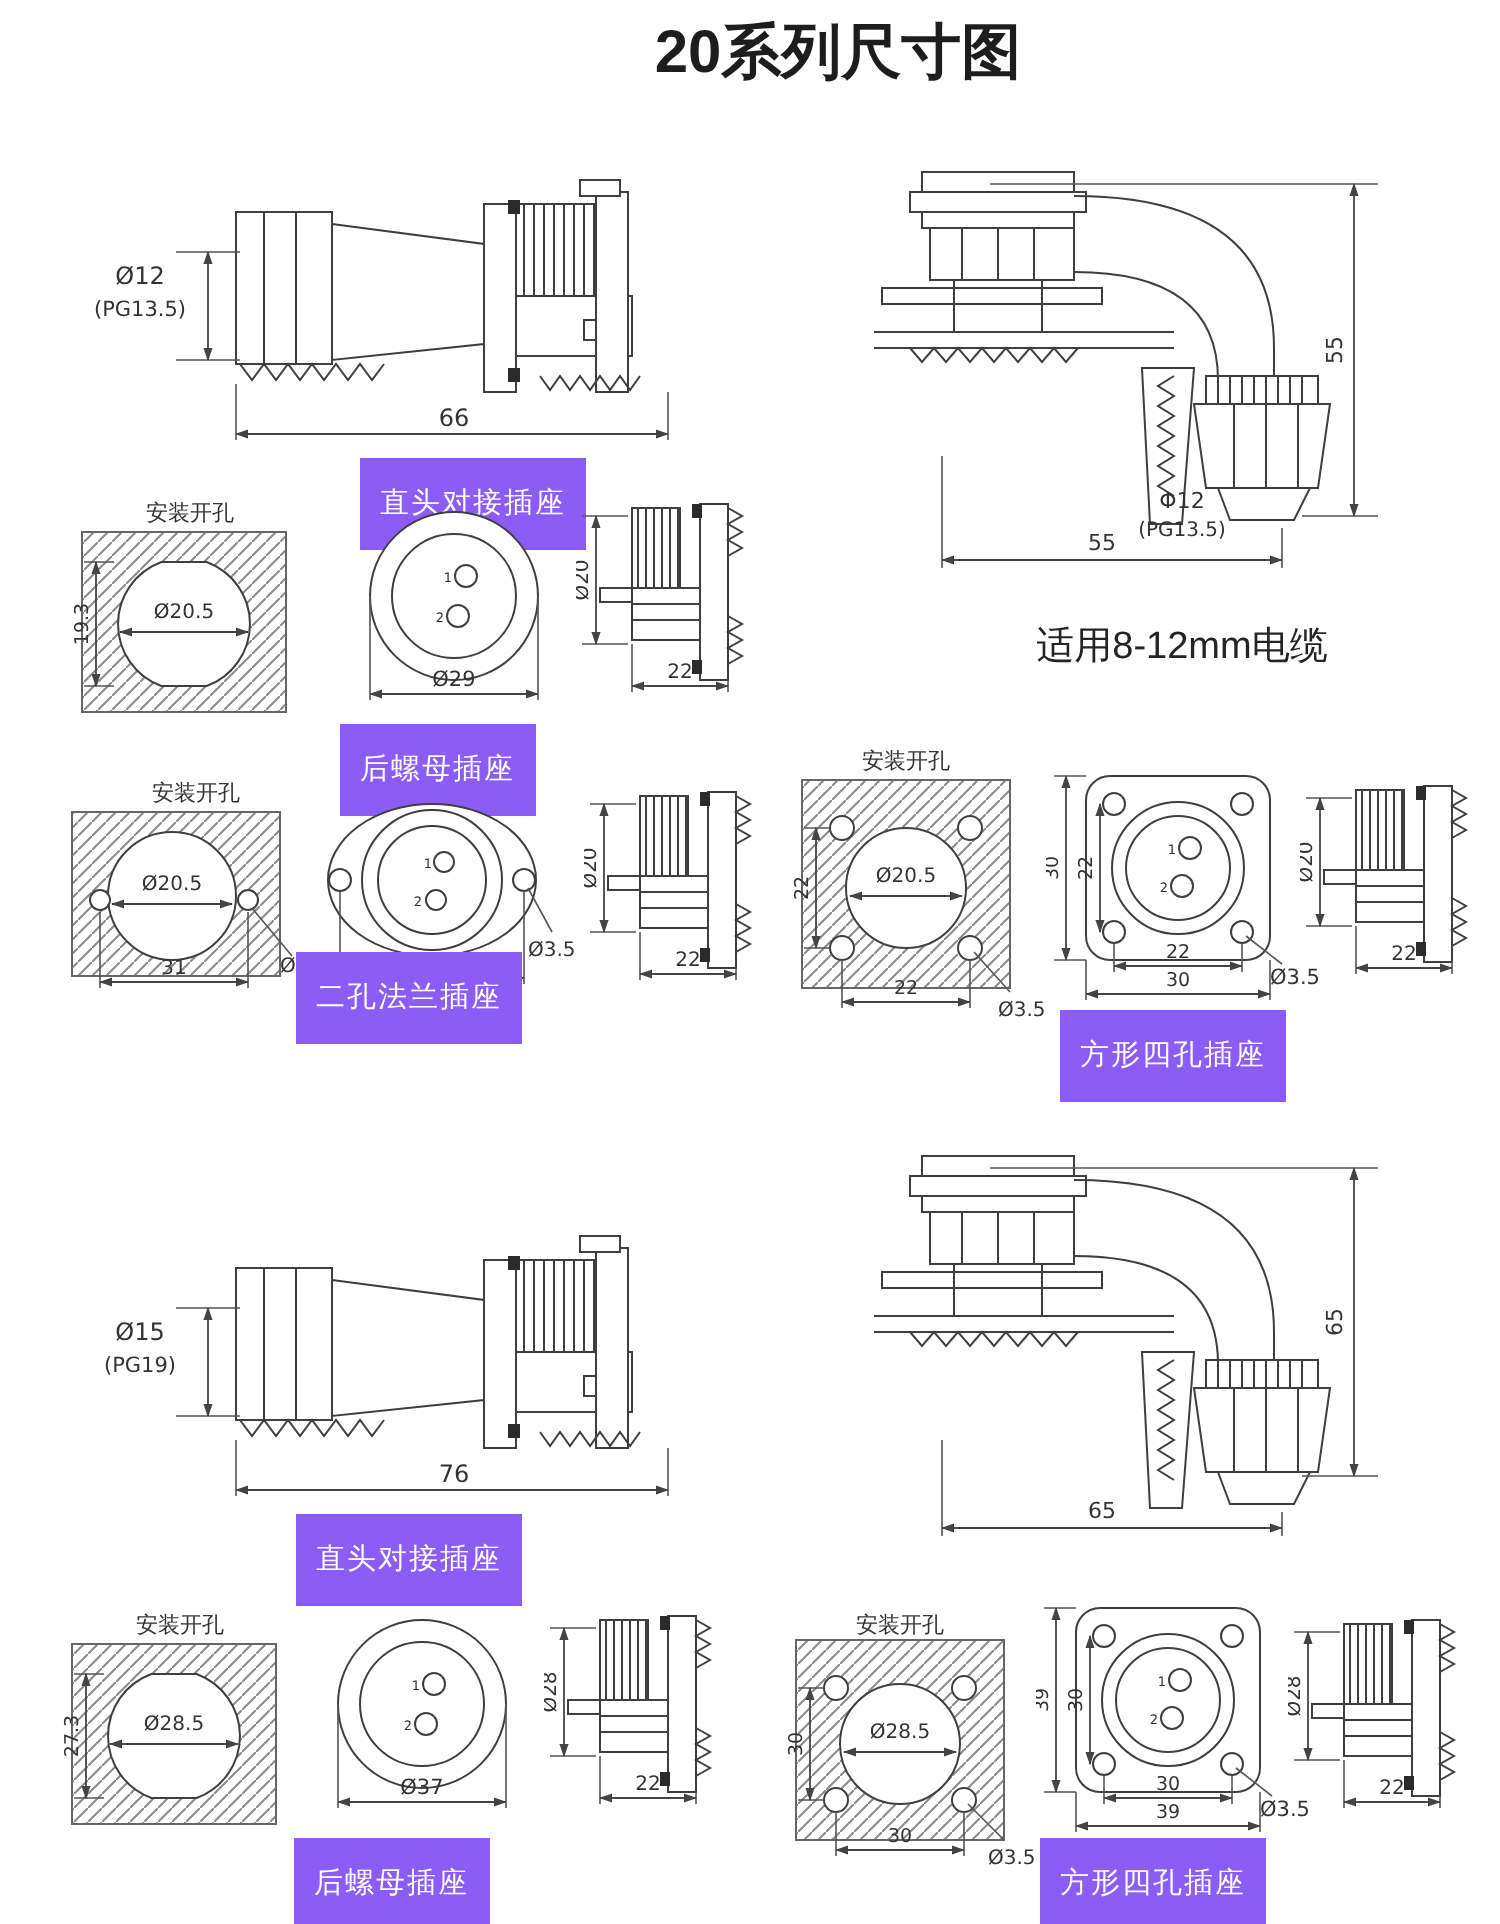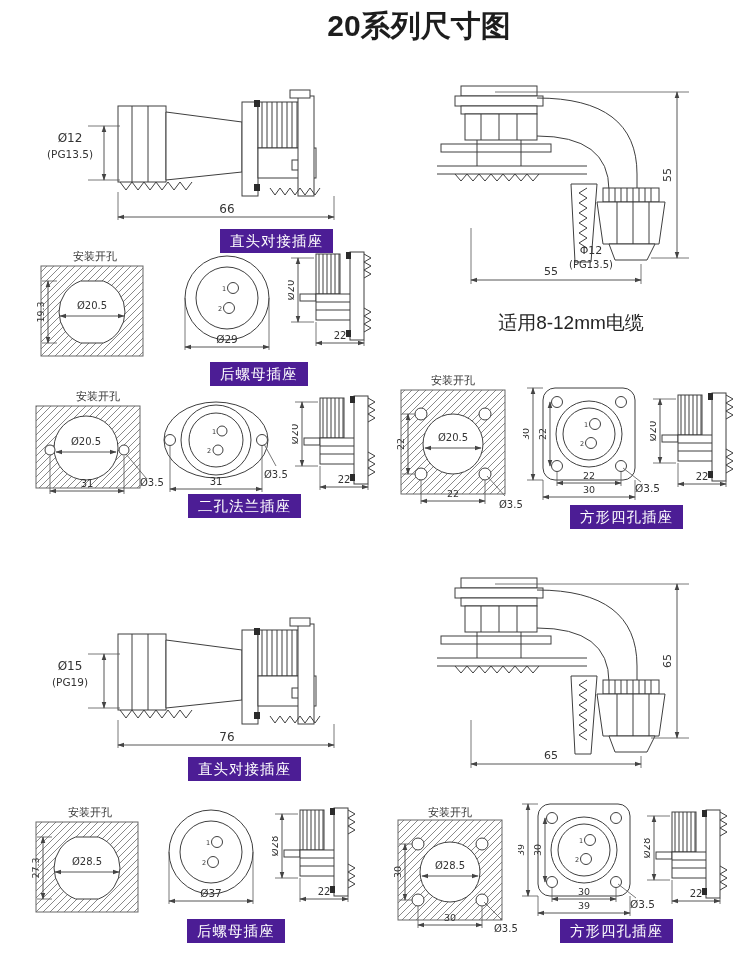--- a/index.html
+++ b/index.html
@@ -1,21 +1,21 @@
 <!DOCTYPE html>
 <html><head>
 <meta charset="utf-8">
 <style>
   html,body{margin:0;padding:0;background:#fff;}
   .canvas{position:relative;width:750px;height:962px;background:#fff;overflow:hidden;
           font-family:"Liberation Sans",sans-serif;}
   .ttl{position:absolute;text-align:center;font-size:30px;font-weight:700;color:#1d1d1d;
        font-family:"Liberation Sans",sans-serif;}
-  .lbl{position:absolute;background:#4c1d95;color:#fff;font-size:14.5px;line-height:18px;
-       padding:3px 10px;letter-spacing:1px;white-space:nowrap;margin-left:40px;}
+  .lbl{position:absolute;background:#8b5cf6;color:#fff;font-size:14.5px;line-height:18px;
+       padding:14px 10px;letter-spacing:1px;white-space:nowrap;}
   .cap{position:absolute;text-align:center;font-size:19px;color:#242424;font-weight:500;}
   .fig{position:absolute;}
   svg text{fill:#333;font-family:"DejaVu Sans","Liberation Sans",sans-serif;text-anchor:middle;}
   .t7{font-size:6.5px}.t95{font-size:9.5px}.t10{font-size:10px}.t105{font-size:10.5px}
   .t11{font-size:11px}.t12{font-size:12px}
   .s{fill:none;stroke:#3f3f3f;stroke-width:1;}
   .w{fill:#fff;stroke:#3f3f3f;stroke-width:1;}
   .ht{fill:url(#hatch);stroke:#666;stroke-width:1;}
   .xl{fill:none;stroke:#555;stroke-width:0.8;}
   .dl{stroke:#444;stroke-width:0.9;fill:none;marker-start:url(#ar);marker-end:url(#ar);}
@@ -92,21 +92,21 @@
     <path class="xl" d="M70,14h194 M226,180h38"></path>
     <line class="dl" x1="252" y1="14" x2="252" y2="180"></line>
     <text class="t11" transform="rotate(-90 246 97)" x="246" y="97">55</text>
     <path class="xl" d="M46,150v56 M216,186v20"></path>
     <line class="dl" x1="46" y1="202" x2="216" y2="202"></line>
     <text class="t11" x="126" y="197">55</text>
     <text class="t11" x="166" y="176">Φ12</text>
     <text class="t10" x="166" y="190">(PG13.5)</text>
   </g>
 </svg>
-<div class="cap" style="left:426px;top:310px;width:290px;">适用8-12mm电缆</div>
+<div class="cap" style="left:446px;top:310px;width:290px;">适用8-12mm电缆</div>
 
 <svg class="fig" style="left:35px;top:250px;" width="120" height="112" viewBox="0 0 120 112">
   <text class="t11" x="60" y="10">安装开孔</text>
   <g>
     <rect class="ht" x="6" y="16" width="102" height="90"></rect>
     <path class="w" d="M45.7,31 L68.3,31 A33 33 0 0 1 68.3,93 L45.7,93 A33 33 0 0 1 45.7,31 Z"></path>
     <text class="t10" x="57" y="59">Ø20.5</text>
     <line class="dl" x1="25" y1="66" x2="89" y2="66"></line>
     <path class="xl" d="M7,31h15 M7,93h15"></path>
     <line class="dl" x1="13" y1="31" x2="13" y2="93"></line>
@@ -199,21 +199,21 @@
     <rect class="w" x="62" y="8" width="14" height="88"></rect>
     <path class="s" d="M76,10 l7,4 -7,4 7,4 -7,4 7,4 -7,4"></path>
     <path class="s" d="M76,64 l7,4 -7,4 7,4 -7,4 7,4 -7,4"></path>
     <rect class="bk" x="58" y="8" width="5" height="7"></rect>
     <rect class="bk" x="58" y="86" width="5" height="7"></rect>
     <path class="xl" d="M28,78v24 M76,96v6"></path>
     <line class="dl" x1="28" y1="99" x2="76" y2="99"></line>
     <text class="t10" x="52" y="95">22</text>
   </g>
 </svg>
-<div class="lbl" style="left:148px;top:494px;">二孔法兰插座</div>
+<div class="lbl" style="left:148px;top:476px;">二孔法兰插座</div>
 
 <svg class="fig" style="left:395px;top:372px;" width="135" height="140" viewBox="0 0 135 140">
   <text class="t11" x="58" y="12">安装开孔</text>
   <g>
     <rect class="ht" x="6" y="18" width="104" height="104"></rect>
     <circle class="w" cx="58" cy="72" r="30"></circle>
     <text class="t10" x="58" y="69">Ø20.5</text>
     <line class="dl" x1="30" y1="76" x2="86" y2="76"></line>
     <circle class="w" cx="26" cy="42" r="6"></circle>
         <circle class="w" cx="90" cy="42" r="6"></circle>

